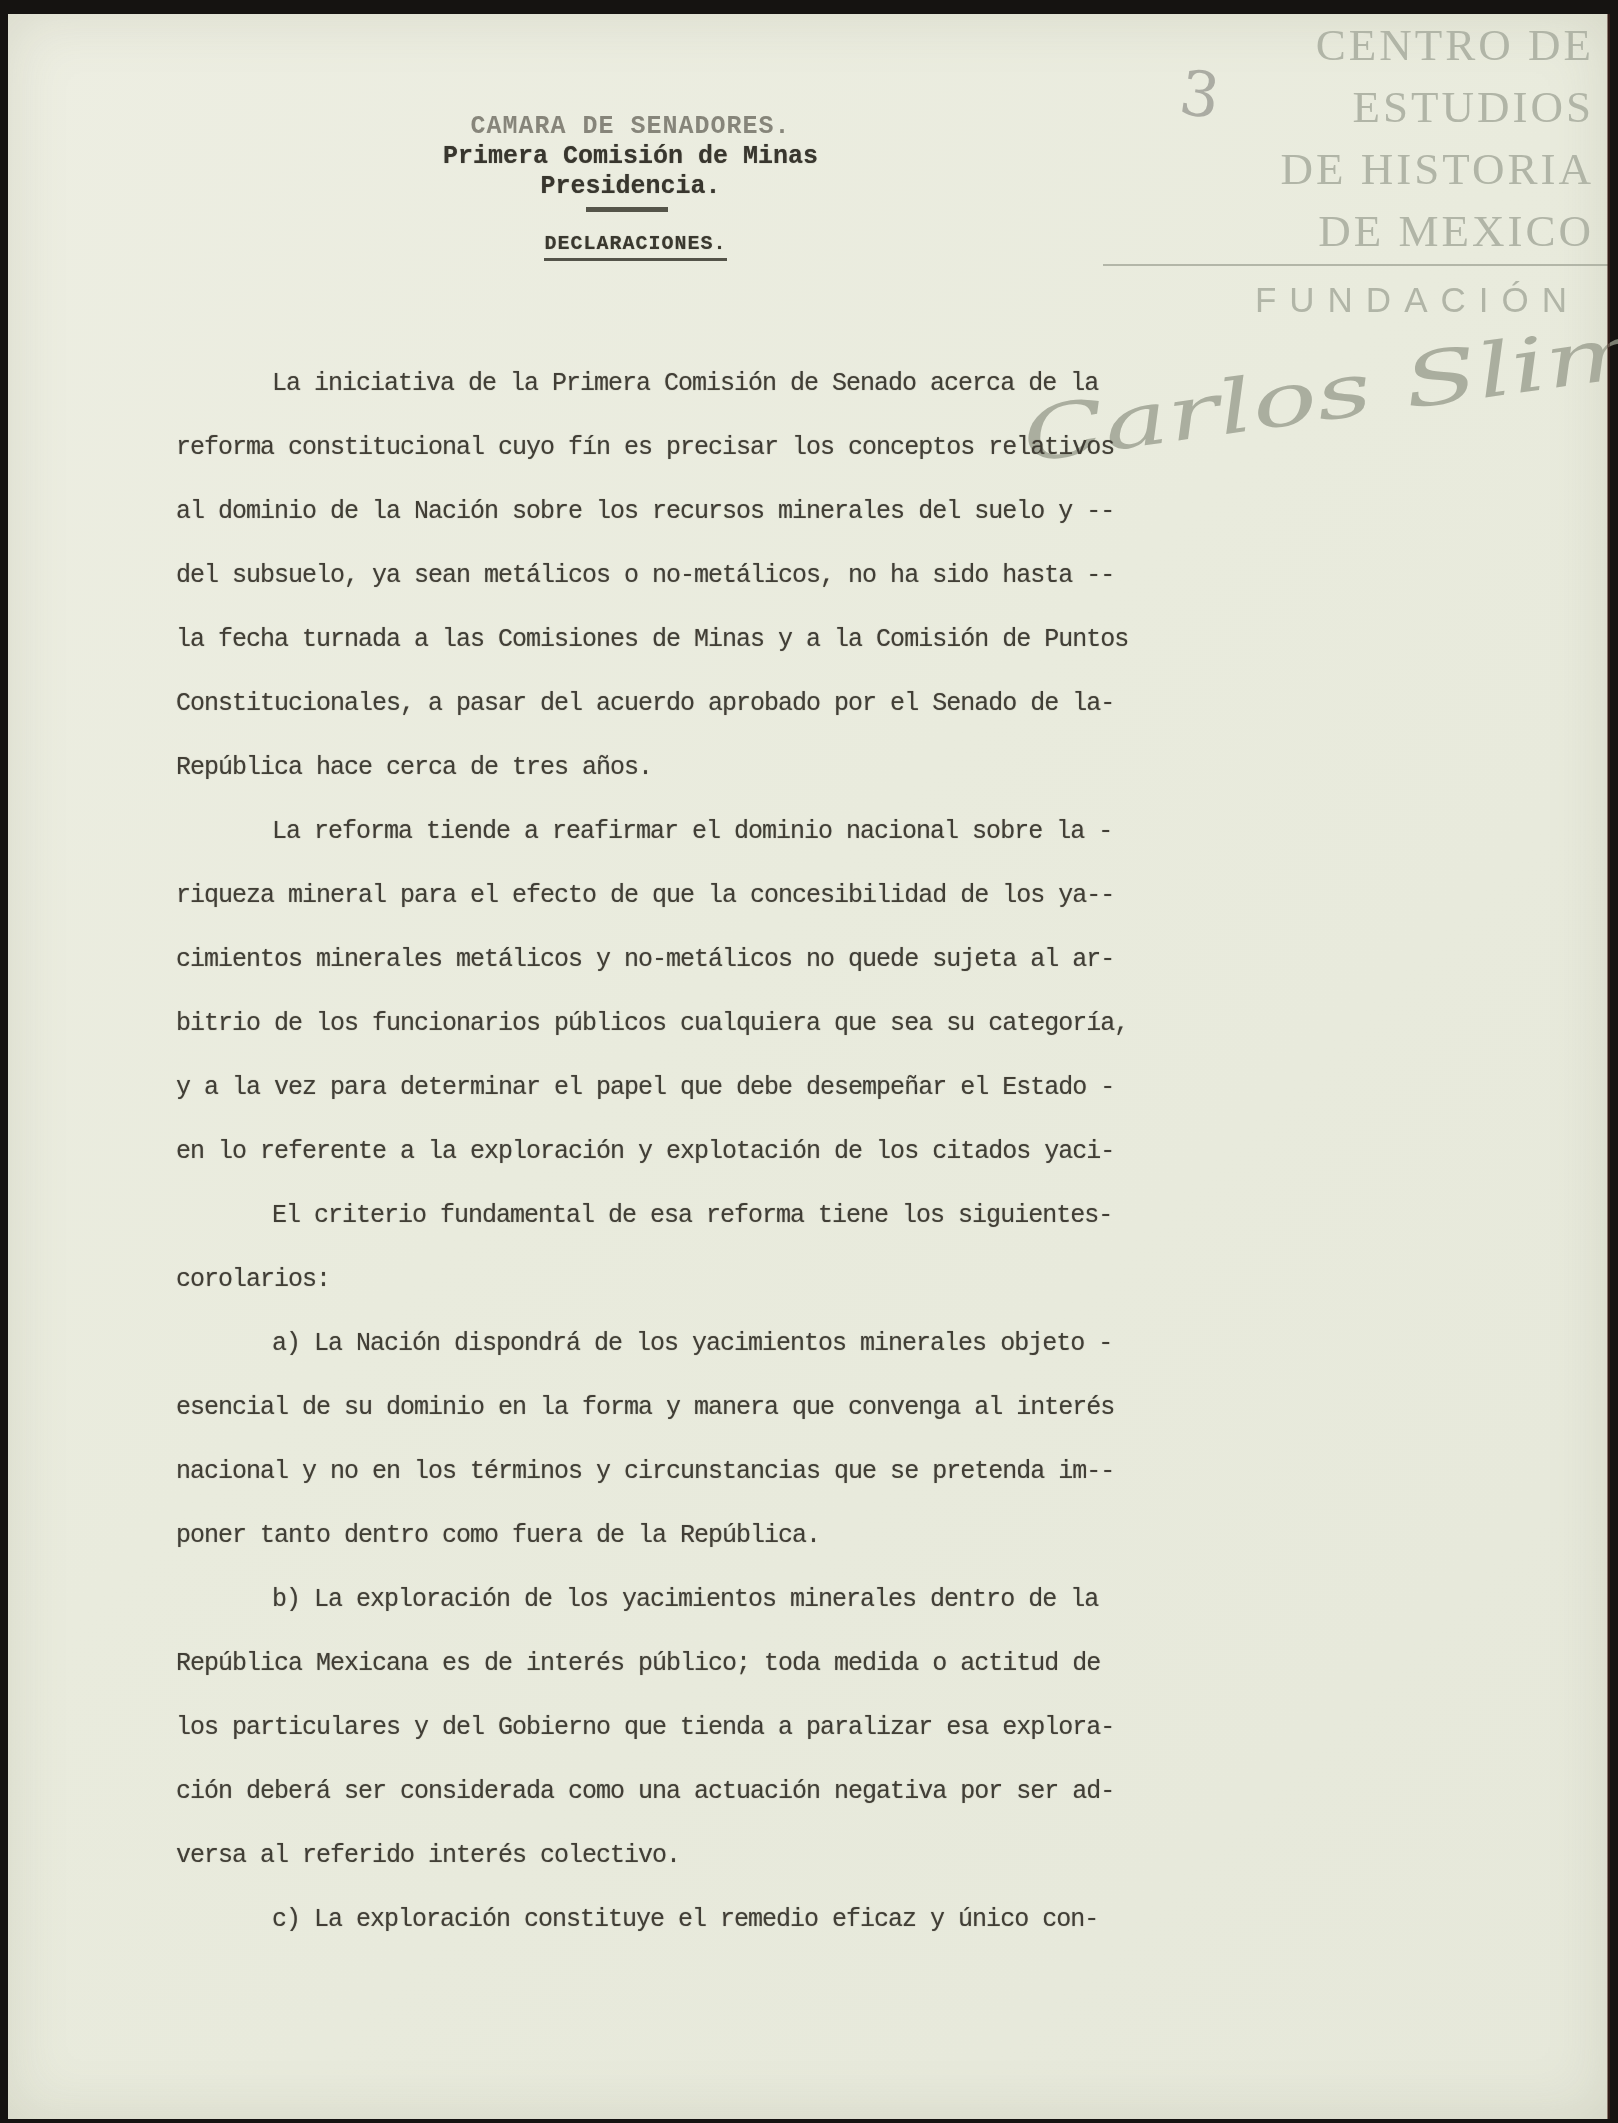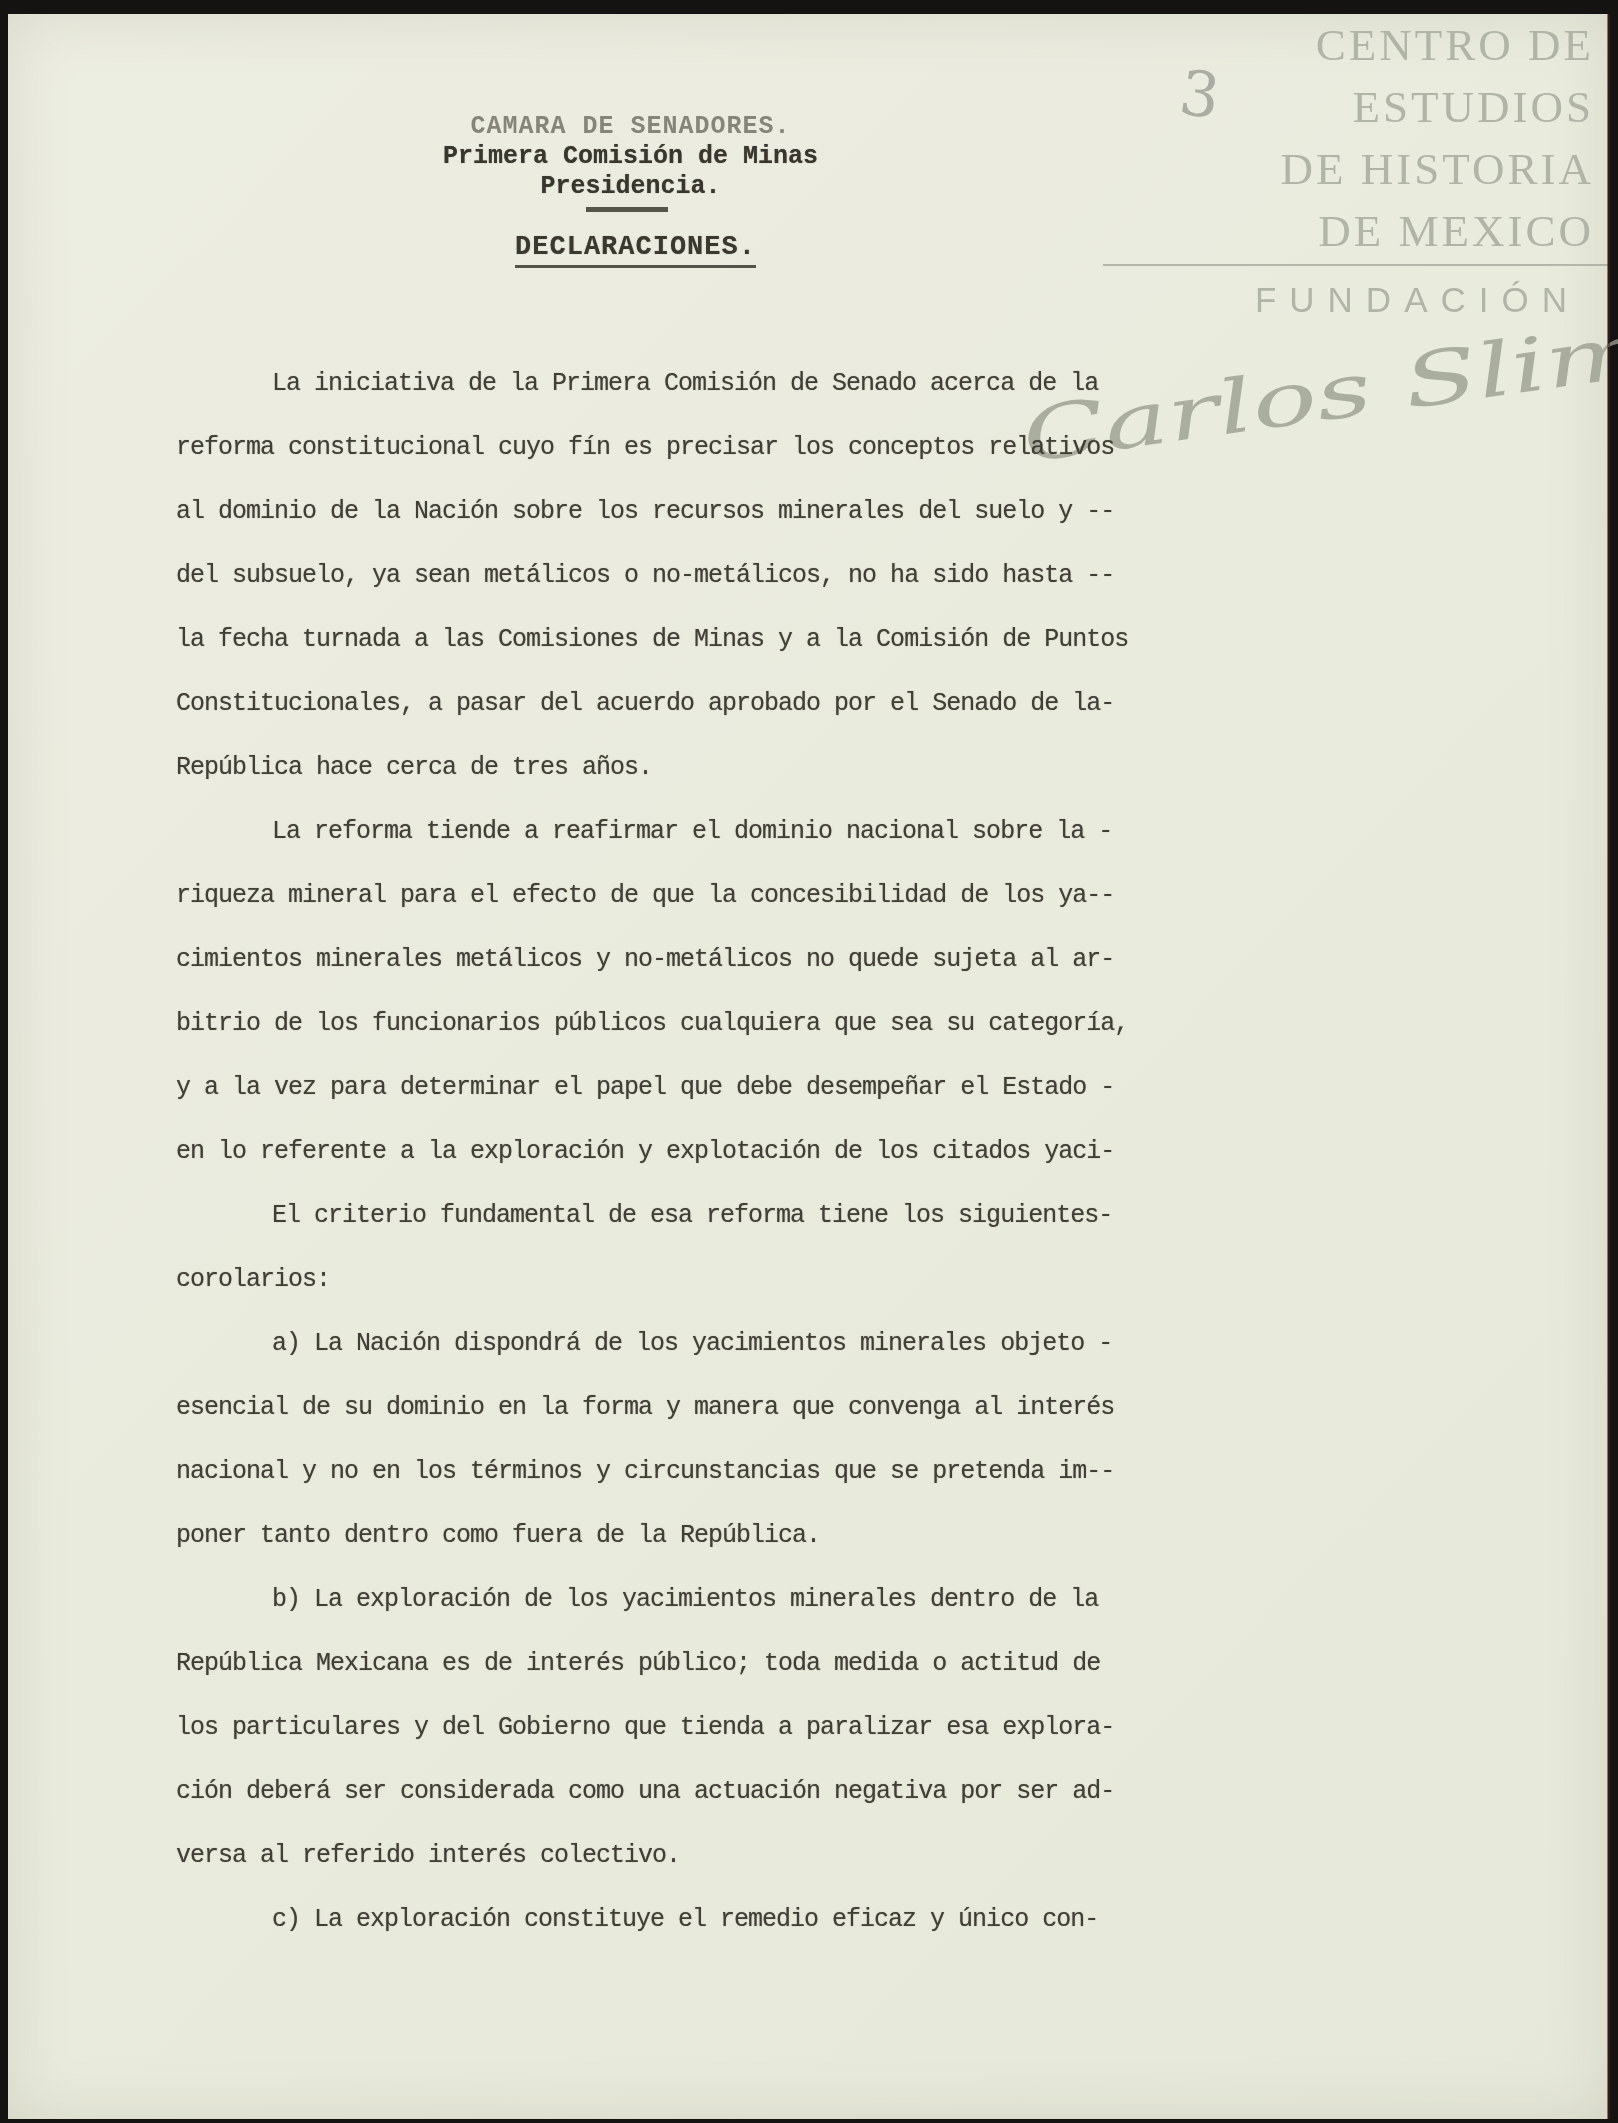--- a/index.html
+++ b/index.html
@@ -70,21 +70,21 @@
   }
   .header-dash{
     position:absolute;top:193px;left:578px;width:82px;height:5px;
     background:#3b392f;opacity:.85;
   }
   .doc-title{
     position:absolute;top:218px;left:300px;width:655px;text-align:center;
   }
   .doc-title span{
     display:inline-block;
-    font-size:27px;font-weight:700;letter-spacing:1px;color:#3a382f;
+    font-size:20px;font-weight:700;letter-spacing:1px;color:#3a382f;
     border-bottom:3px solid rgba(58,56,47,0.85);
     padding-bottom:3px;
     text-shadow:0 0 1px rgba(56,54,46,0.55);
     white-space:nowrap;
   }
   
   .body-text{
     position:absolute;top:338px;left:168px;width:1030px;
     font-size:25px;letter-spacing:-1px;
     color:rgba(56,53,45,0.9);

